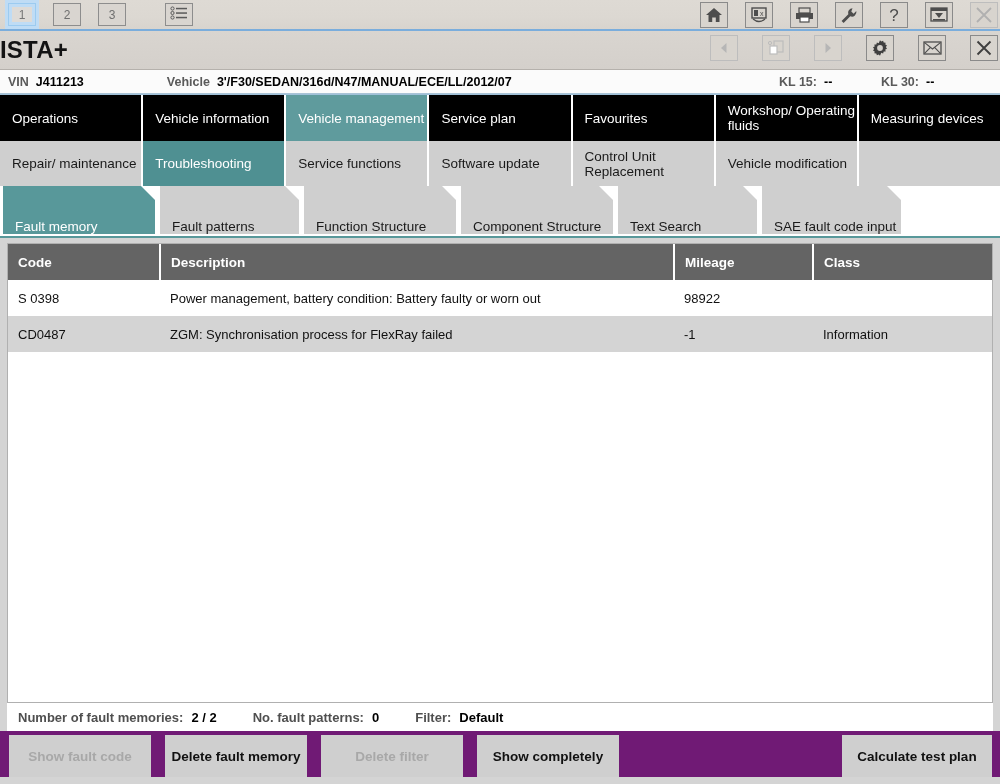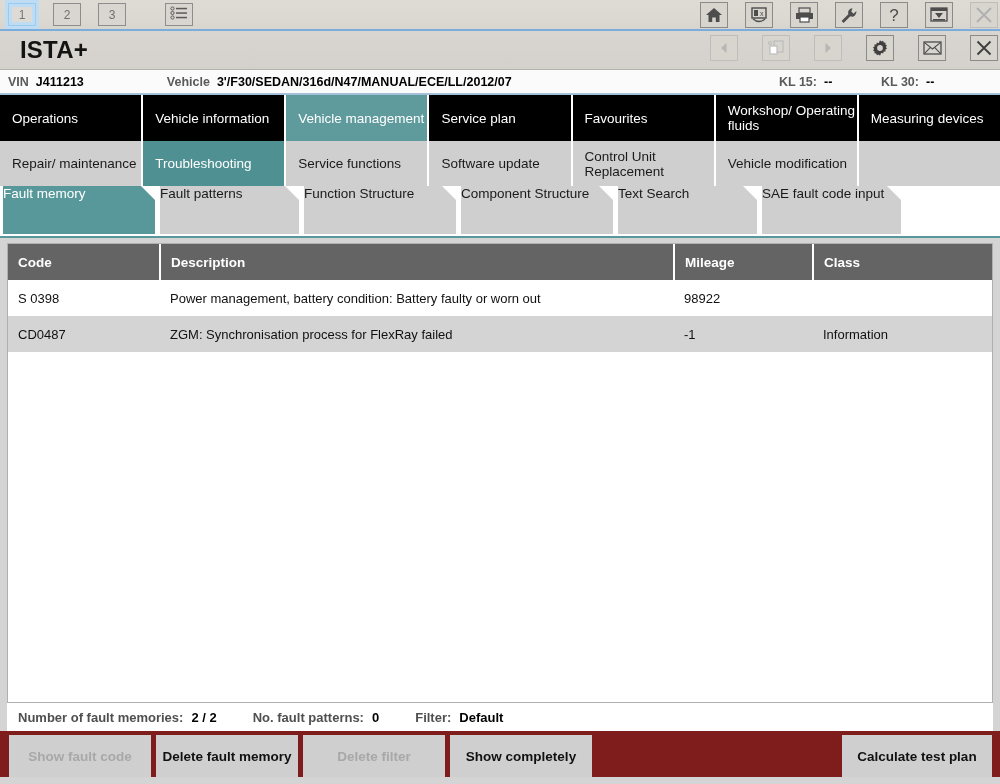--- a/index.html
+++ b/index.html
@@ -95,21 +95,21 @@
     background: #d4d0cb;
     background: linear-gradient(to bottom, #d9d5d0 0%, #d4d0cb 100%);
     display: flex;
     align-items: center;
     border-bottom: 1px solid #b5b1ac;
   }
   .apptitle {
     font-size: 24px;
     font-weight: bold;
     color: #131313;
-    padding-left: 20px;
+    padding-left: 0;
     letter-spacing: 0.2px;
   }
   .tb2-right {
     position: absolute;
     right: 2px;
     top: 4px;
     display: flex;
     gap: 24px;
     align-items: center;
   }
@@ -188,22 +188,22 @@
     height: 48px;
     padding-left: 3px;
   }
   .nav3 .ft {
     width: 139px;
     margin-right: 5px;
     background: #cfcfcf;
     color: #1a1a1a;
     font-size: 13.5px;
     display: flex;
-    align-items: flex-start;
-    padding: 0 0 0 0;
+    align-items: flex-end;
+    padding: 0 0 0 12px;
     box-sizing: border-box;
     line-height: 15px;
     clip-path: polygon(0 0, calc(100% - 14px) 0, 100% 14px, 100% 100%, 0 100%);
     position: relative;
   }
   .nav3 .ft.act { background: #58989a; color: #fff; width: 152px; }
   .nav3 .ft.w-wide { width: 152px; }
 
   
   .content {
@@ -262,22 +262,22 @@
   .statusbar .s2 { margin-left: 36px; }
   .statusbar .s3 { margin-left: 36px; }
   .statusbar .sl { color: #4f4f4f; font-weight: bold; }
   .statusbar .sv { color: #000; font-weight: bold; }
 
   
   .btnbar {
     display: flex;
     align-items: center;
     padding: 4px 0 0 9px;
-    gap: 5px;
-    background: #7f1d1d;
+    gap: 14px;
+    background: #701a75;
     height: 46px;
     box-sizing: border-box;
     position: relative;
   }
   .btn {
     width: 142px;
     height: 42px;
     background: #cfcfcf;
     border: none;
     font-family: "Liberation Sans", sans-serif;

